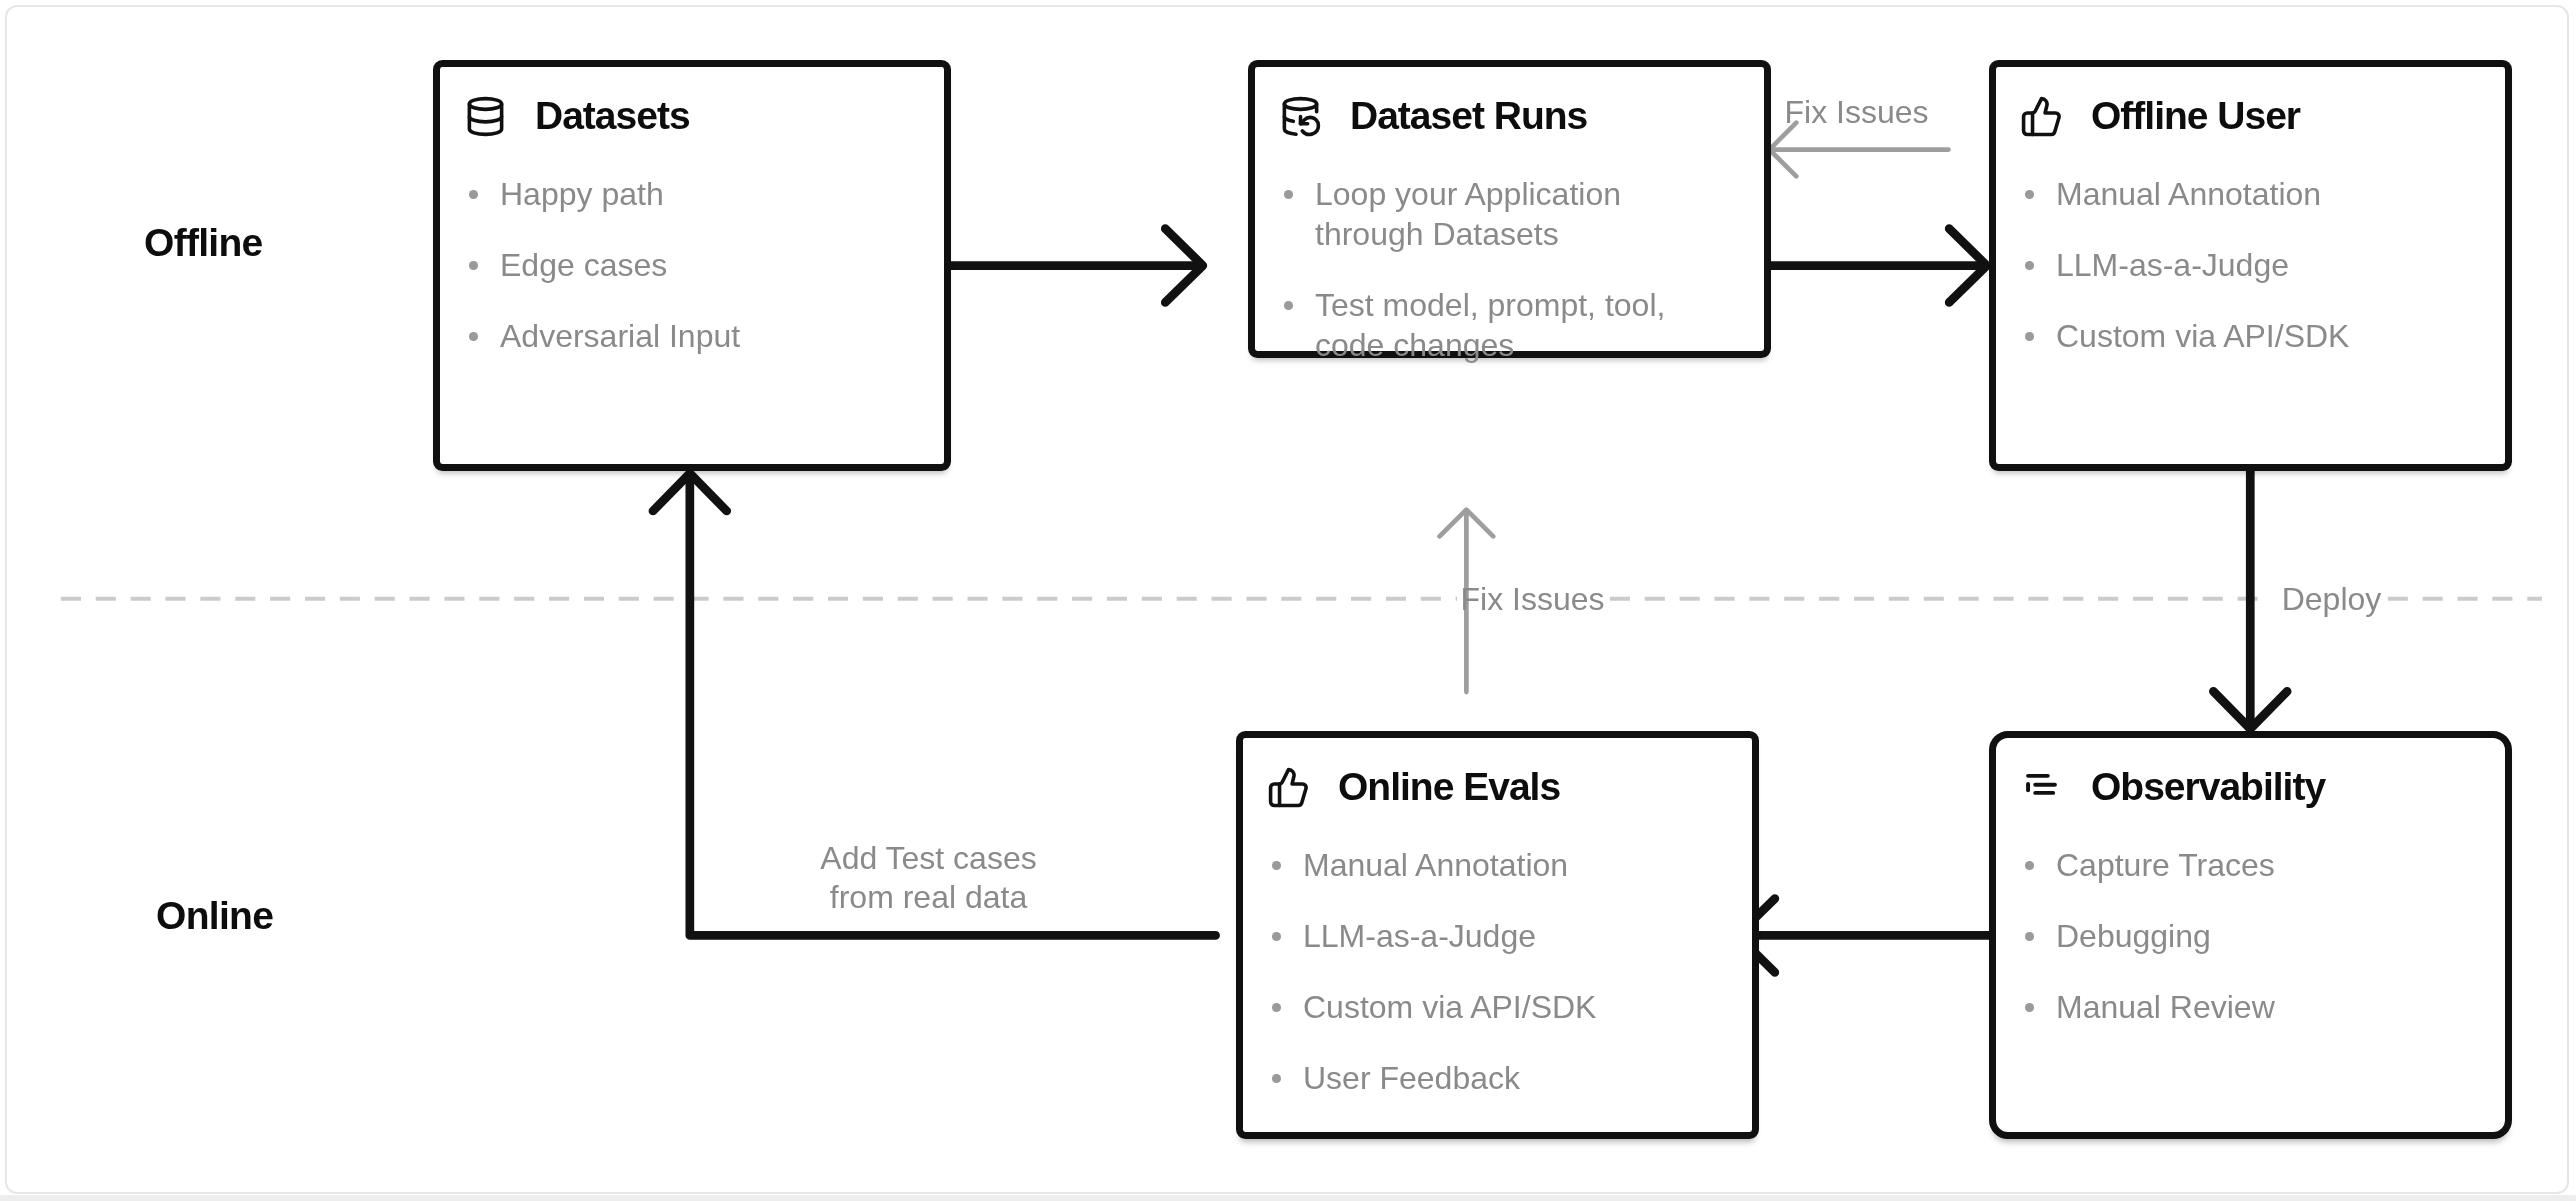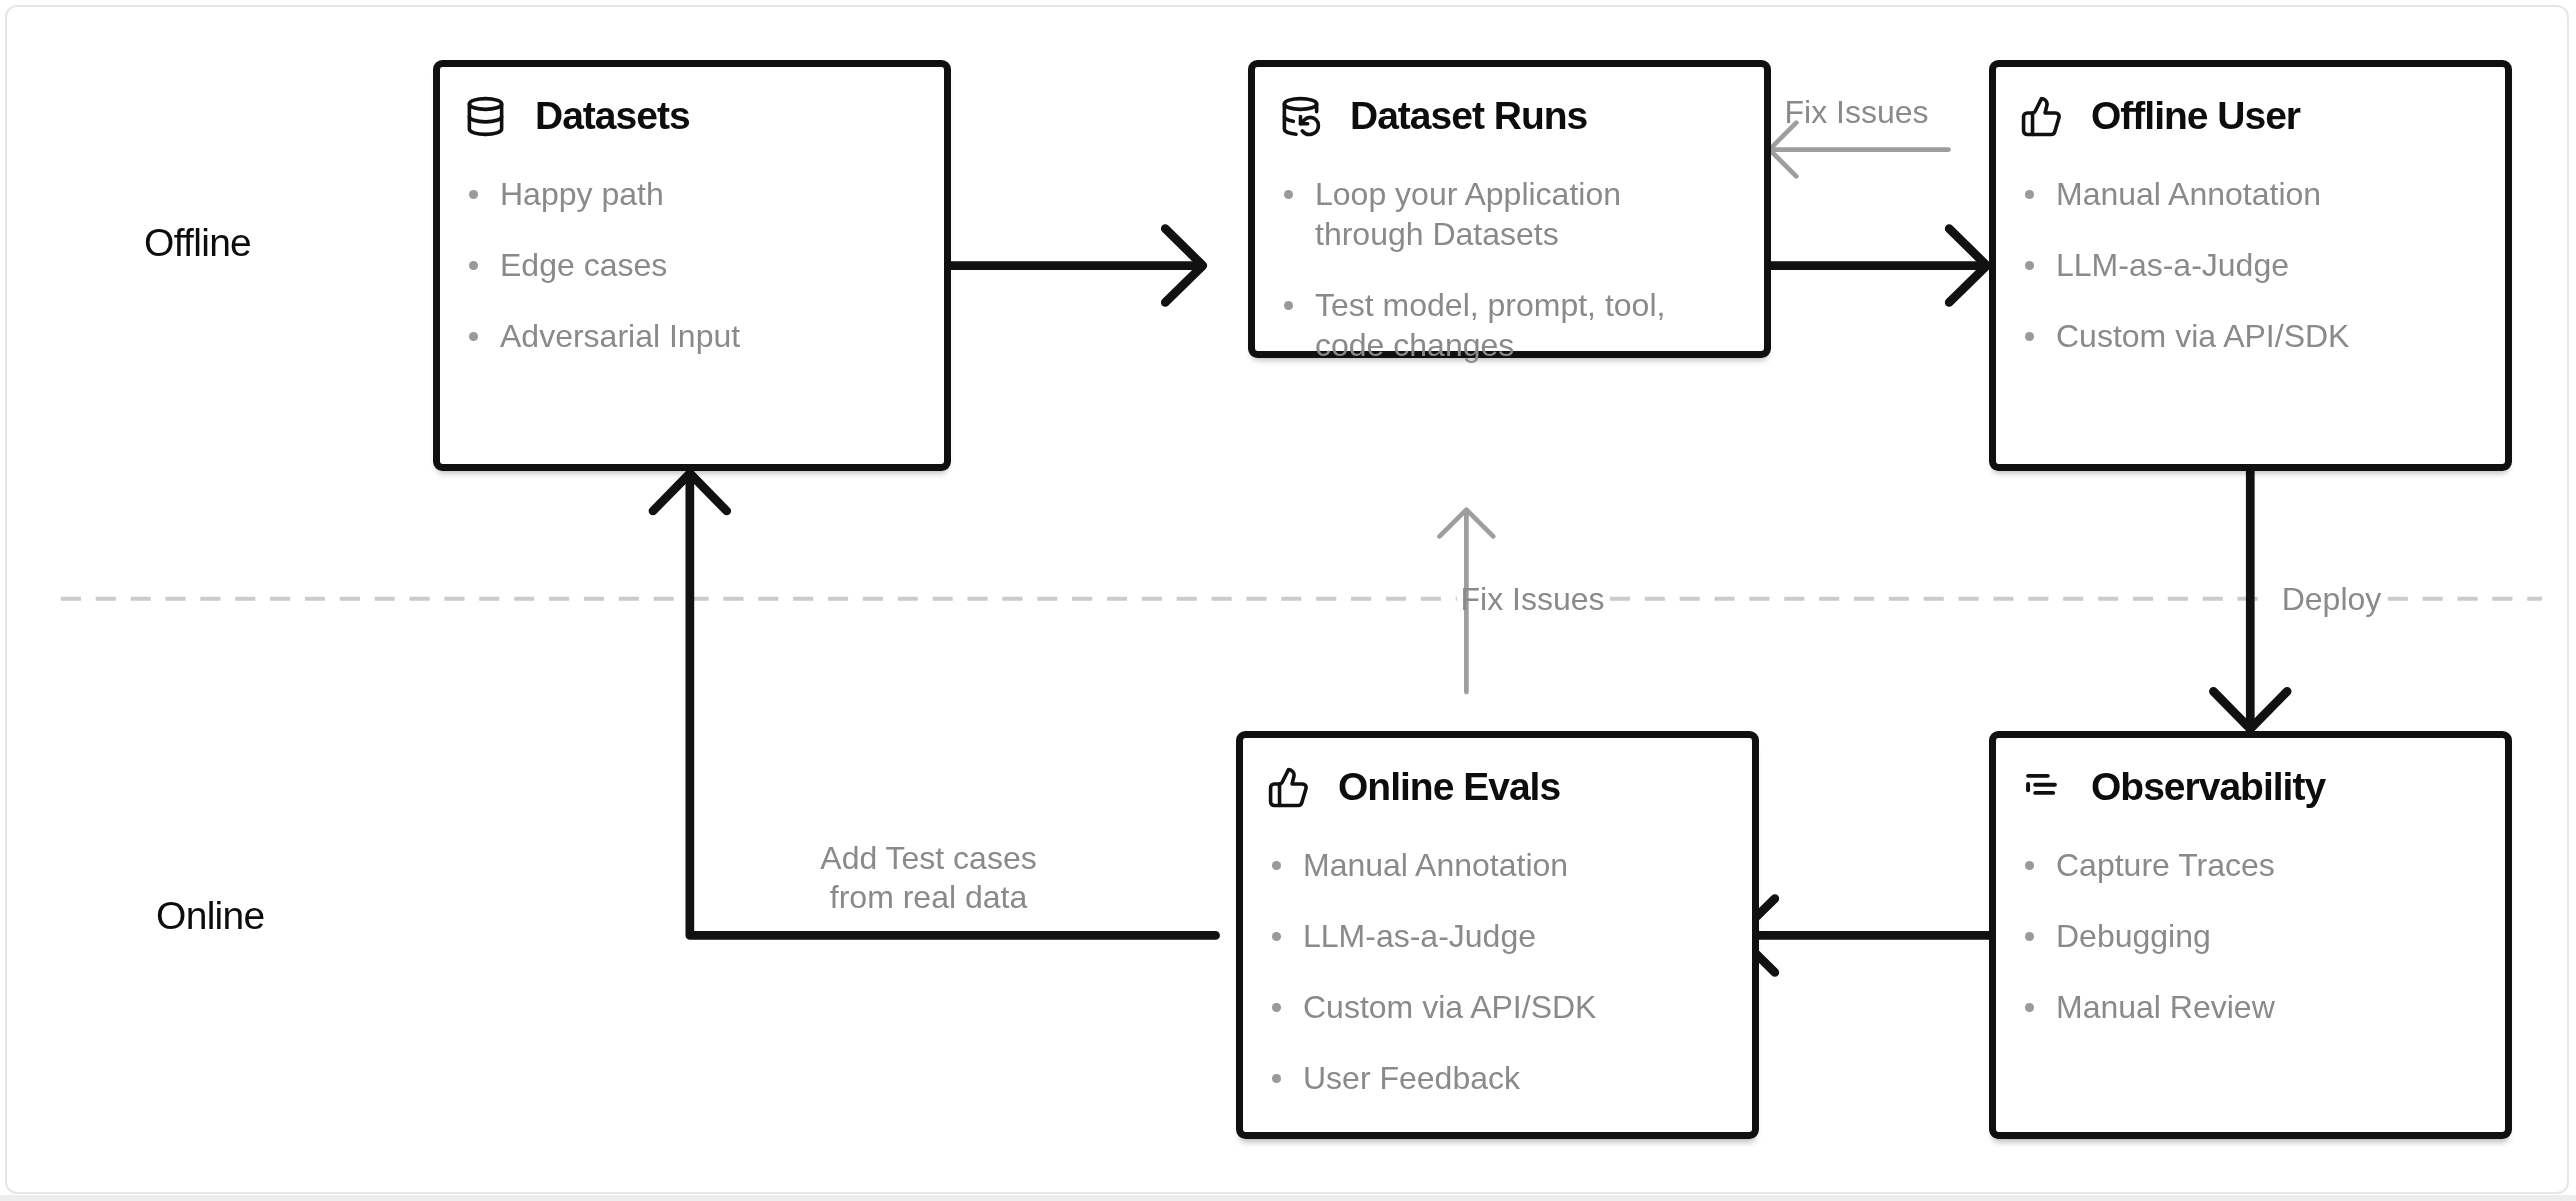--- a/index.html
+++ b/index.html
@@ -32,21 +32,21 @@
     position:relative;font-size:32px;line-height:40px;color:#8a8a8a;
     margin:0 0 31px 0;white-space:pre-line;
   }
   .node-items li::before{
     content:"";position:absolute;left:-31px;top:16px;width:8.7px;height:8.7px;
     border-radius:50%;background:#9a9a9a;
   }
 
   
   .lbl{position:absolute;white-space:pre-line;}
-  .section-lbl{font-size:39px;font-weight:400;color:#0d0d0d;letter-spacing:-0.7px;}
+  .section-lbl{font-size:39px;font-weight:700;color:#0d0d0d;letter-spacing:-0.7px;}
   .gray-lbl{font-size:32px;color:#8a8a8a;text-align:center;line-height:39px;}
 </style>
 </head>
 <body>
 
 <div id="canvas">
 
   <div class="frame"></div>
 
   <svg id="arrow-layer" width="2576" height="1201" viewBox="0 0 3840 1791">
@@ -168,21 +168,21 @@
       <span class="node-title">Online Evals</span>
     </div>
     <ul class="node-items">
       <li>Manual Annotation</li>
       <li>LLM-as-a-Judge</li>
       <li>Custom via API/SDK</li>
       <li>User Feedback</li>
     </ul>
   </div>
 
-  <div class="node" style="left:1989px;top:731px;width:523px;height:408px;">
+  <div class="node" style="left:1989px;top:731px;width:523px;height:408px;border-radius:19px;">
     <div class="node-head">
       <span class="node-icon">
         <svg viewBox="0 0 24 24" style="stroke-width:2.2">
           <line x1="4.5" y1="5.5" x2="15.5" y2="5.5"></line>
           <line x1="4.5" y1="10" x2="4.5" y2="13.5"></line>
           <line x1="8.5" y1="10.5" x2="19.5" y2="10.5"></line>
           <line x1="8.5" y1="15" x2="18.5" y2="15"></line>
         </svg>
       </span>
       <span class="node-title">Observability</span>

